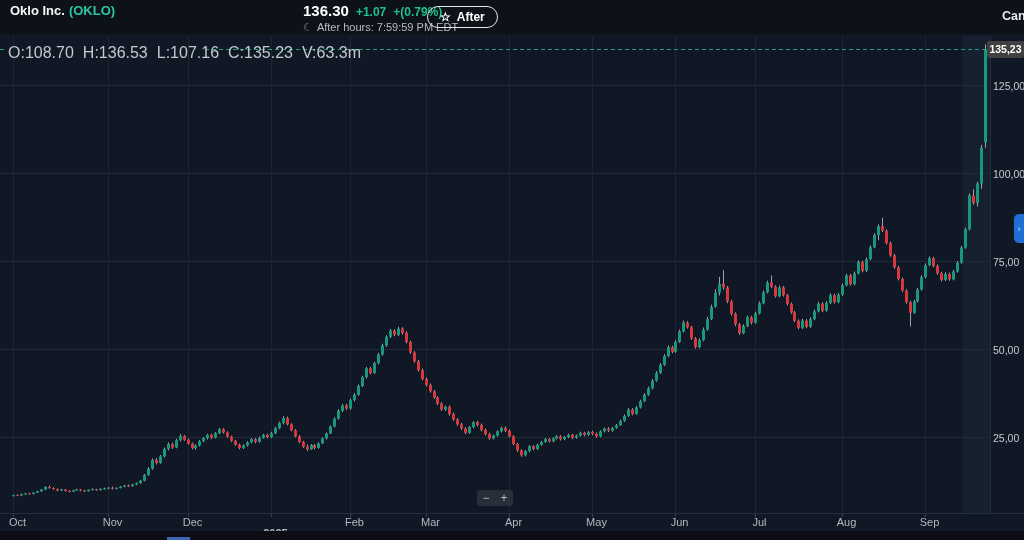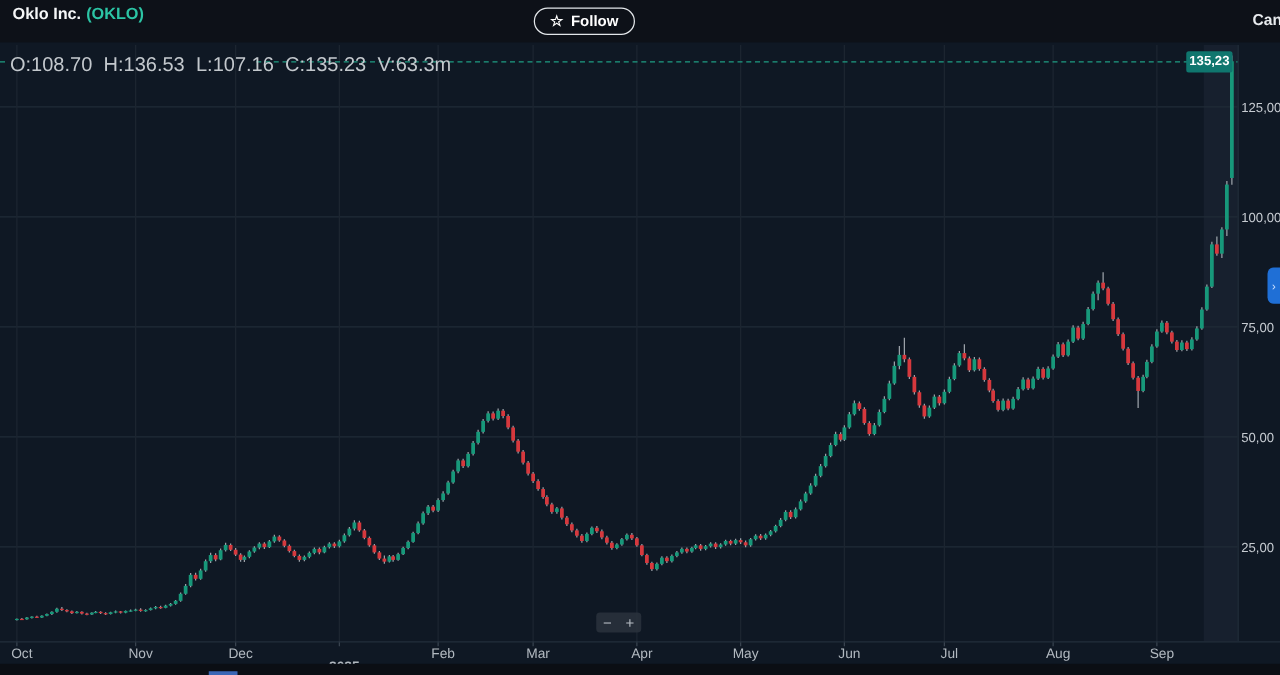--- a/index.html
+++ b/index.html
@@ -22,21 +22,21 @@
   #follow-btn{position:absolute;left:427px;top:6px;height:22px;padding:0 12px;border-radius:12px;
     background:transparent;border:1px solid #e2e6e9;color:#ffffff;font-size:12px;font-weight:bold;
     display:flex;align-items:center;gap:6px;cursor:pointer;font-family:inherit;}
   #chart-type{position:absolute;left:1002px;top:9px;font-size:12.5px;font-weight:bold;color:#e8ebee;
     white-space:nowrap;overflow:hidden;width:22px;}
   #accent-strip{position:absolute;left:950px;top:0;width:74px;height:2px;background:#1a9e82;}
   
   #chart-svg{position:absolute;left:0;top:0;}
   #ohlc-legend{position:absolute;left:8px;top:44px;font-size:16px;color:#c3c8cd;z-index:3;
     display:flex;gap:9px;white-space:nowrap;}
-  #last-price-badge{position:absolute;left:949px;top:41px;width:37px;height:17px;background:#0f766e;
+  #last-price-badge{position:absolute;left:987px;top:41px;width:37px;height:17px;background:#404040;
     border-radius:2px;color:#ffffff;font-size:10.5px;font-weight:bold;display:flex;align-items:center;
     justify-content:center;z-index:4;}
   #drawer-handle{position:absolute;left:1014px;top:214px;width:10px;height:29px;background:#1f6fd6;
     border-radius:5px 0 0 5px;display:flex;align-items:center;justify-content:center;color:#cfe2ff;
     font-size:9px;cursor:pointer;z-index:4;}
   #zoom-controls{position:absolute;left:477px;top:490px;height:16px;background:#2a323dd9;border-radius:3px;
     display:flex;align-items:center;z-index:4;}
   .zbtn{width:18px;height:16px;background:transparent;border:none;color:#b4bac1;font-size:12px;
     line-height:14px;cursor:pointer;font-family:inherit;padding:0;}
   #footer-strip{position:absolute;left:0;top:531px;width:1024px;height:9px;background:#0b0e14;z-index:2;}
@@ -600,24 +600,35 @@
   <div id="header">
     <div class="hblock" id="company-block">
       <div class="co-line1">
         <span>Oklo Inc.</span><span class="ticker">(OKLO)</span>
       </div>
     </div>
 
     <div class="hblock" id="q1">
     </div>
 
+    <div class="hblock" id="q2">
+      <div class="quote-row">
+        <span class="price">136.30</span>
+        <span class="chg">+1.07</span>
+        <span class="chg">+(0.79%)</span>
+      </div>
+      <div class="quote-sub">
+        <span class="moon">☾</span>
+        <span>After hours: 7:59:59 PM EDT</span>
+      </div>
+    </div>
 
     <button id="follow-btn">
       <span>☆</span>
-      <span>Follow</span>
+      <span>After</span>
     </button>
 
     <div id="chart-type">Cand</div>
   </div>
 
   <div id="accent-strip"></div>
 
   <div id="ohlc-legend">
     <span>O:108.70</span>
     <span>H:136.53</span>

